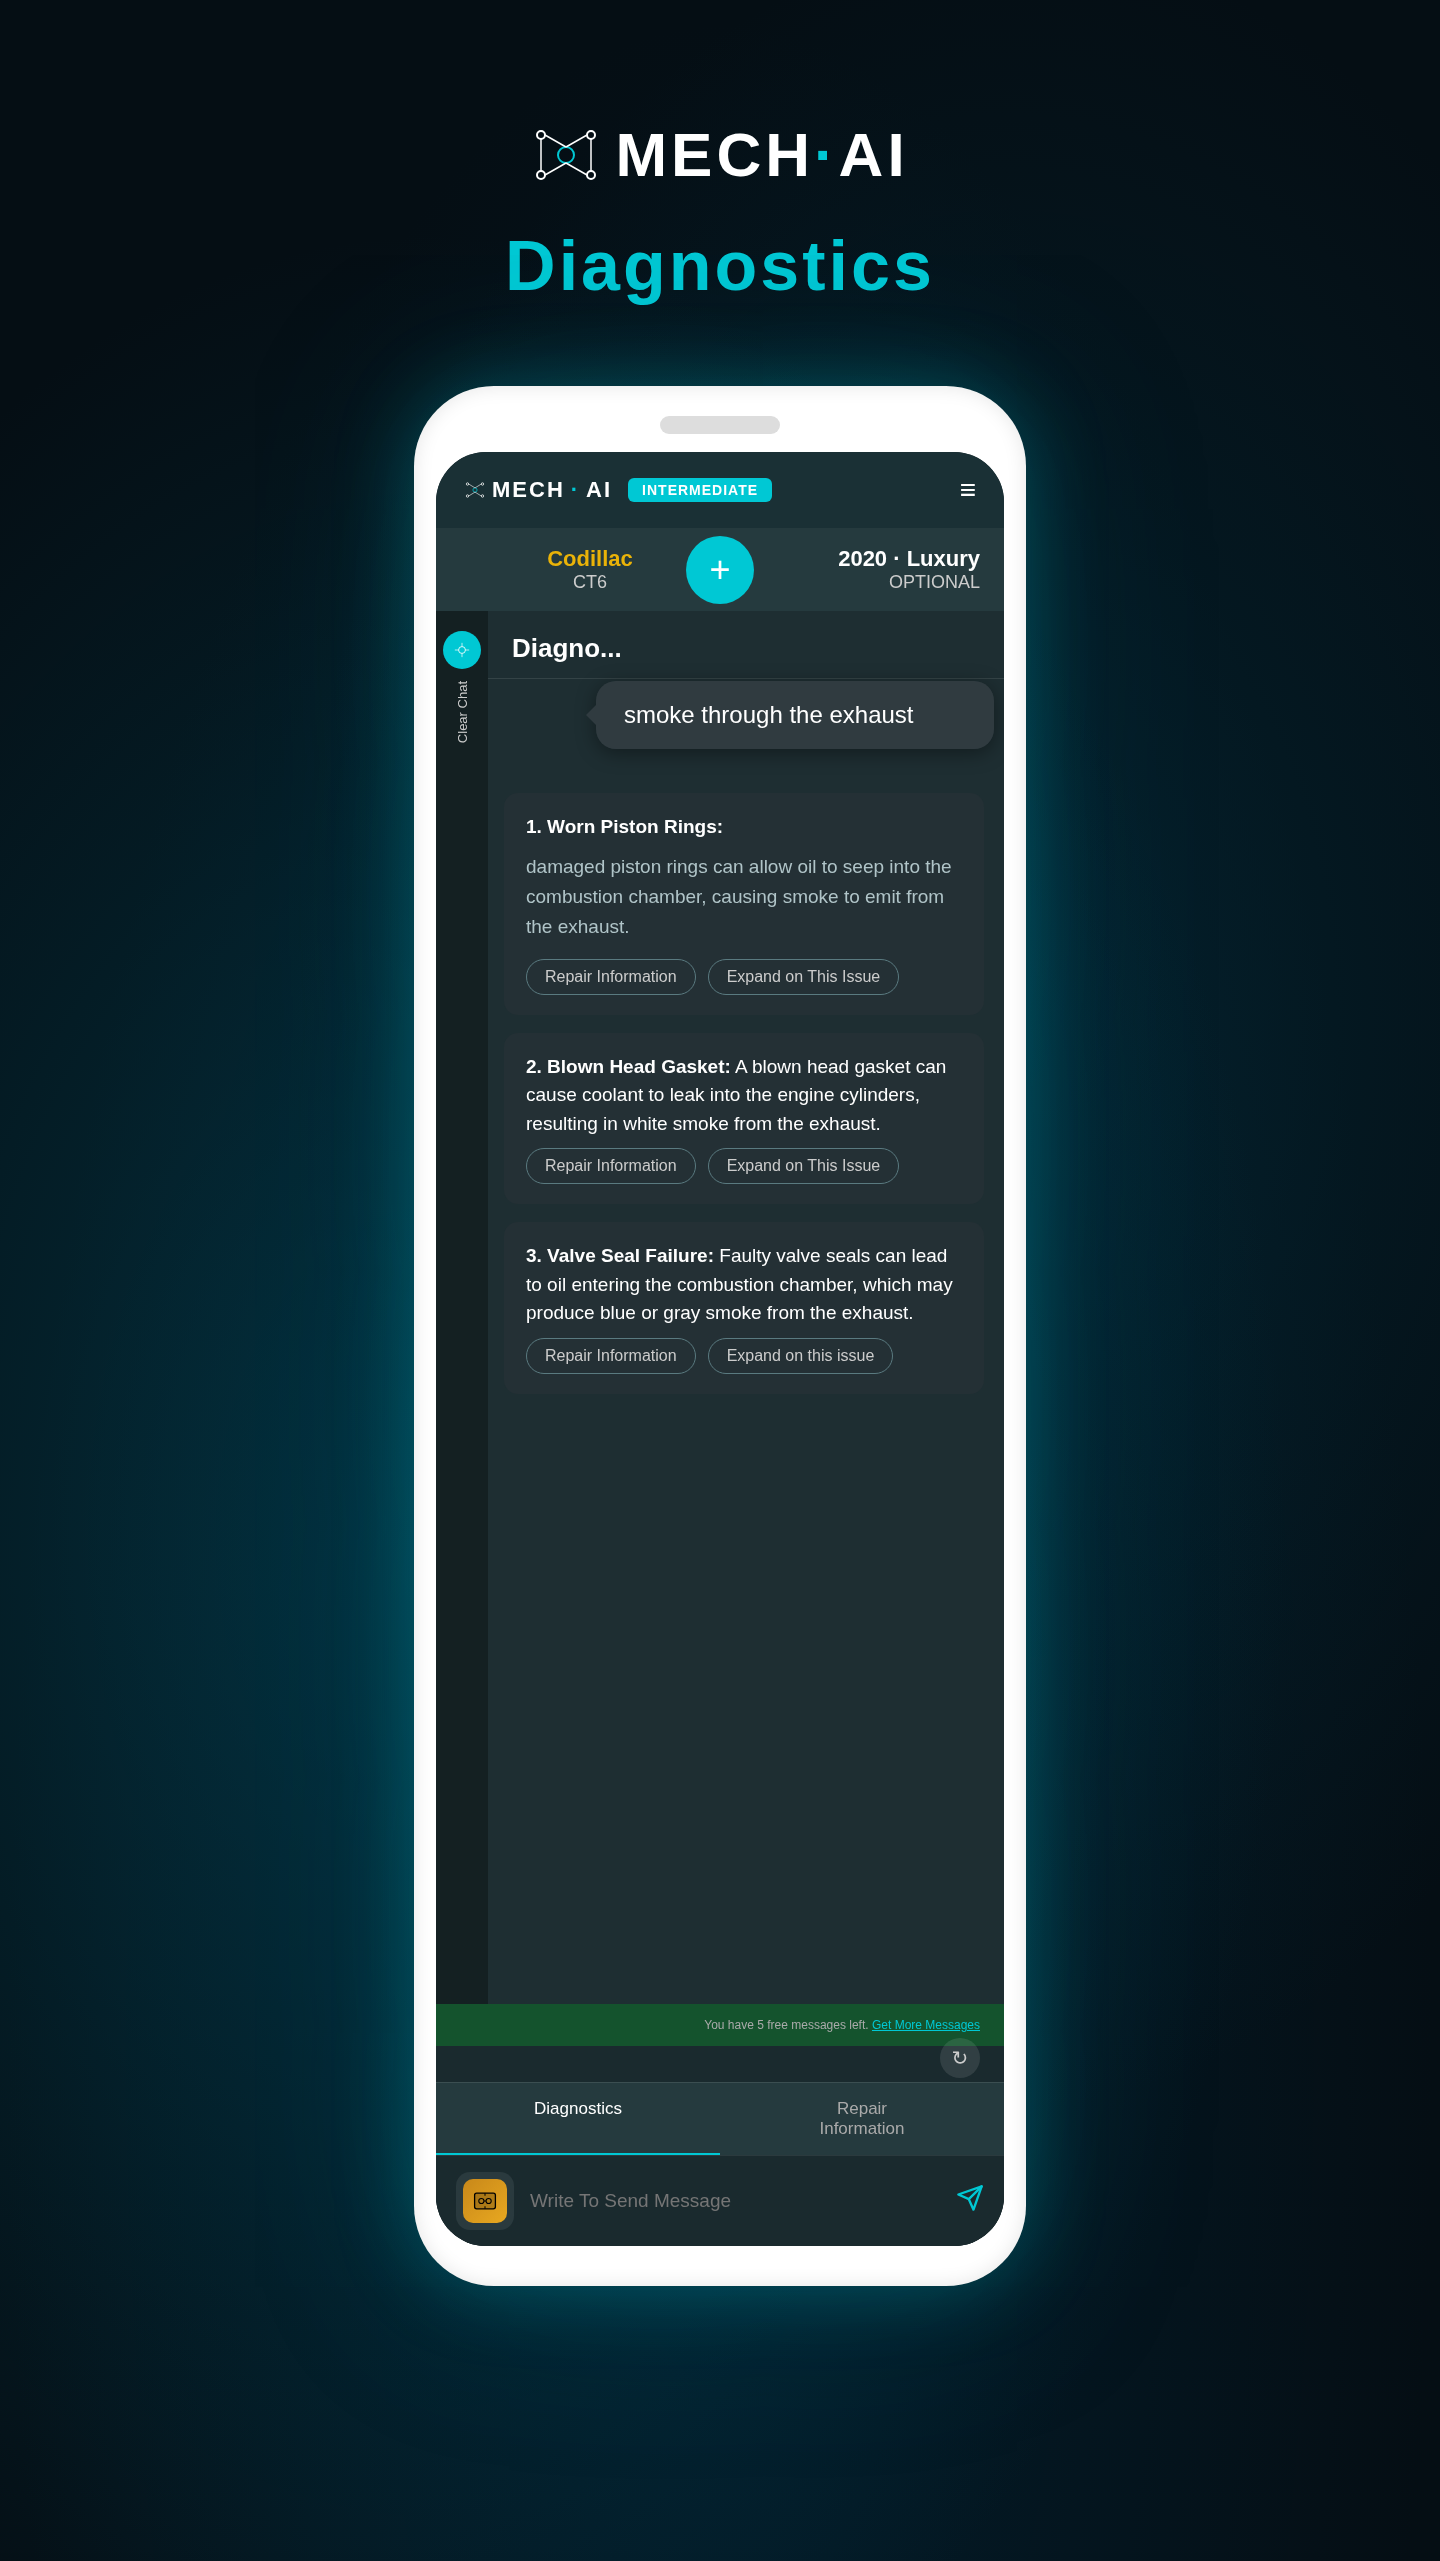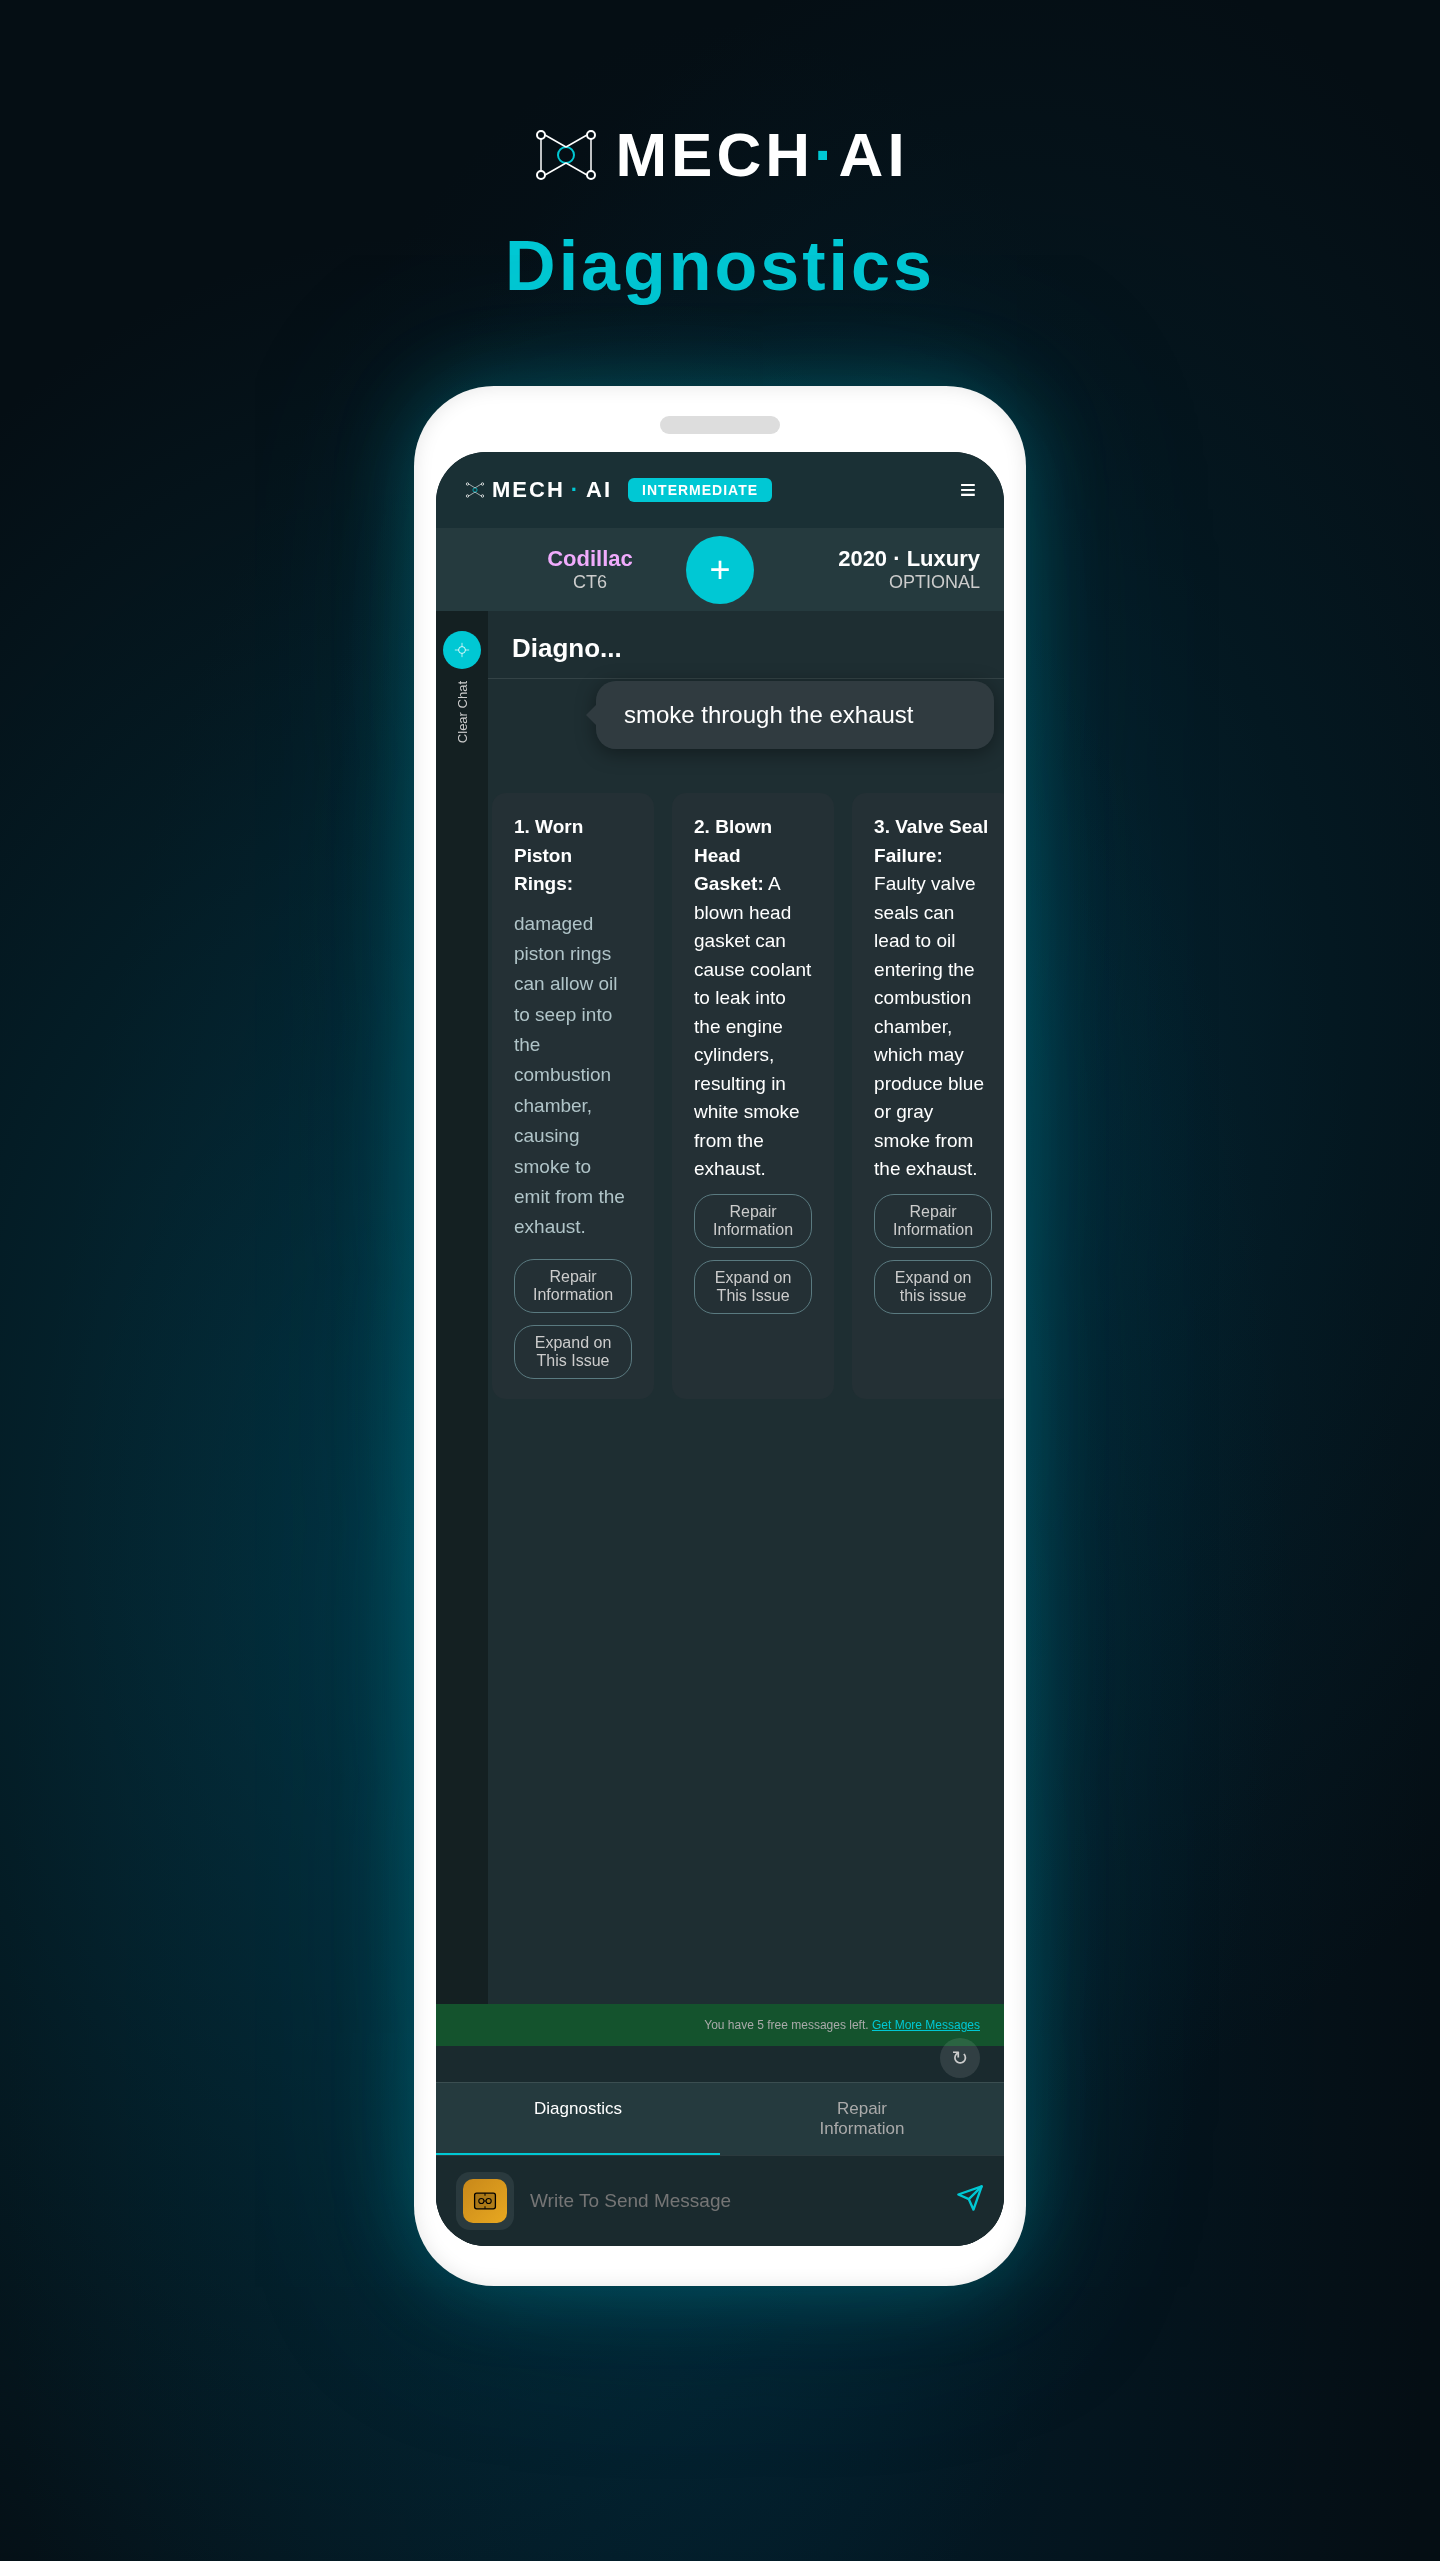--- a/index.html
+++ b/index.html
@@ -154,21 +154,21 @@
     }
 
     .vehicle-info {
       display: flex;
       flex-direction: column;
       align-items: center;
       flex: 1;
     }
 
     .vehicle-name {
-      color: #f0abfc;
+      color: #eab308;
       font-size: 22px;
       font-weight: 600;
     }
 
     .vehicle-sub {
       color: #ccc;
       font-size: 18px;
     }
 
     .vehicle-center-btn {
@@ -290,24 +290,24 @@
     }
 
     .speech-bubble-text {
       color: #fff;
       font-size: 24px;
       font-weight: 400;
     }
 
     
     .chat-messages {
-      margin-left: 36px;
+      margin-left: 48px;
       padding: 14px 20px;
       display: flex;
-      flex-direction: row;
+      flex-direction: column;
       gap: 18px;
       overflow-y: auto;
     }
 
     .issue-card {
       background: #243035;
       border-radius: 14px;
       padding: 20px 22px;
     }
 

